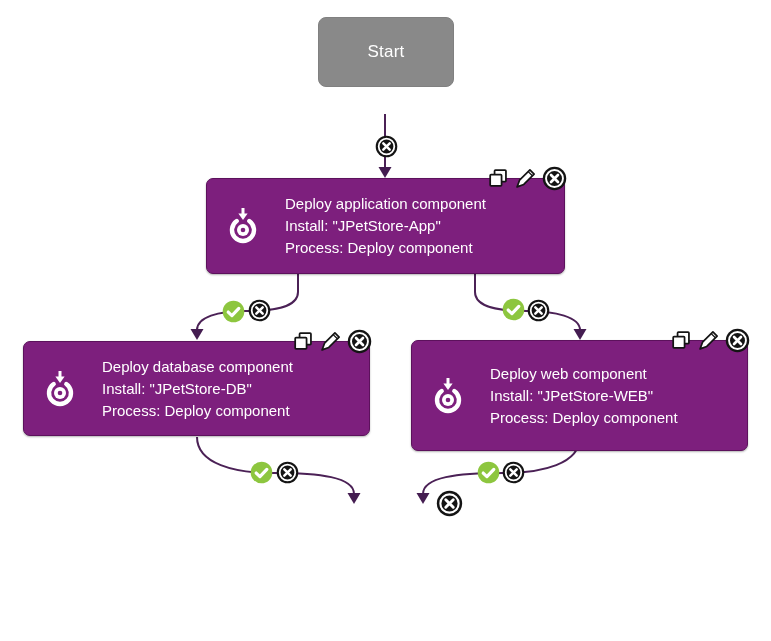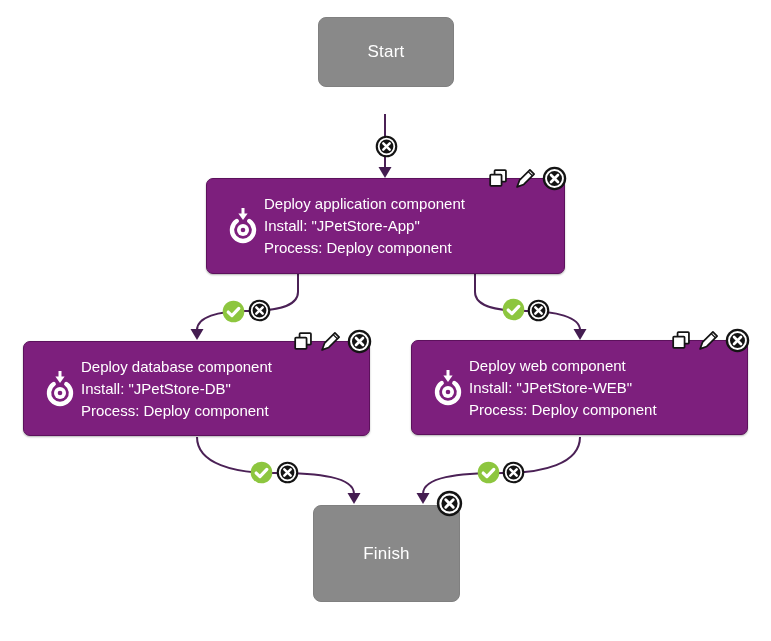--- a/index.html
+++ b/index.html
@@ -32,21 +32,21 @@
     letter-spacing: 0.2px;
   }
 
   .step {
     background: #7d1f7d;
     border: 1px solid #5c115c;
     border-radius: 7px;
     display: flex;
     align-items: center;
     padding: 0 12px 0 18px;
-    gap: 3px;
+    gap: 24px;
     box-shadow: 0 1px 2px rgba(0,0,0,0.3);
   }
   .step-icon { flex: 0 0 auto; width: 36px; height: 40px; }
   .step-icon svg { display: block; }
   .step-text { font-size: 15px; line-height: 22px; white-space: nowrap; }
 
   .node-actions {
     position: absolute;
     top: -13px;
     right: -3px;
@@ -183,21 +183,21 @@
           </svg>
         </span>
       <span class="action">
           <svg width="25" height="25">
             <use href="#ic-x"></use>
           </svg>
         </span>
     </div>
   </div>
 
-  <div class="node step" style="left:411px; top:340px; width:337px; height:95px;">
+  <div class="node step" style="left:411px; top:340px; width:337px; height:111px;">
     <span class="step-icon">
       <svg width="36" height="40">
           <use href="#ic-deploy"></use>
         </svg>
     </span>
     <div class="step-text">
       <div>Deploy web component</div>
       <div>Install: "JPetStore-WEB"</div>
       <div>Process: Deploy component</div>
     </div>
@@ -213,23 +213,20 @@
           </svg>
         </span>
       <span class="action">
           <svg width="25" height="25">
             <use href="#ic-x"></use>
           </svg>
         </span>
     </div>
   </div>
 
-  <div class="node terminal" style="left:313px; top:505px; width:147px; height:97px;">
-    <span>Finish</span>
-  </div>
   <span class="finish-delete">
     <svg>
         <use href="#ic-x"></use>
       </svg>
   </span>
 
   <span class="edge-icon" style="left:375px; top:135px;">
       <svg>
         <use href="#ic-x"></use>
       </svg>

